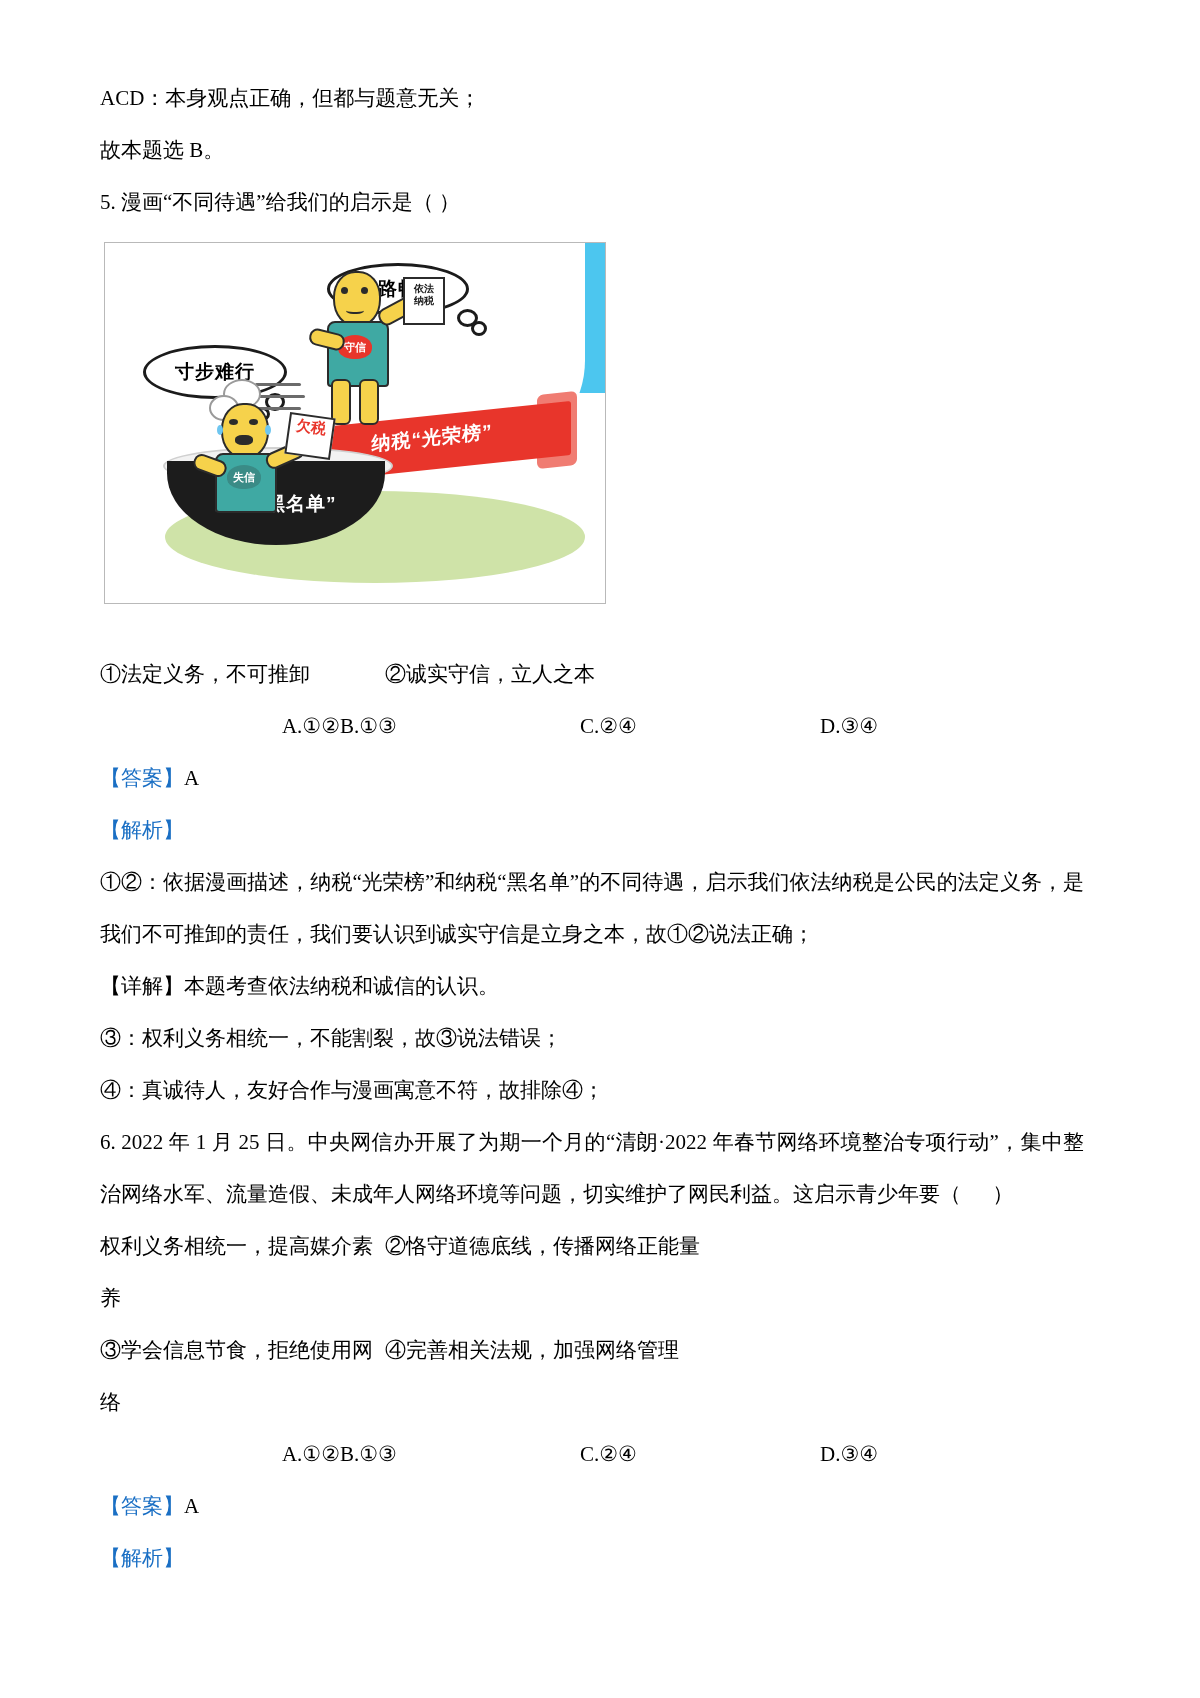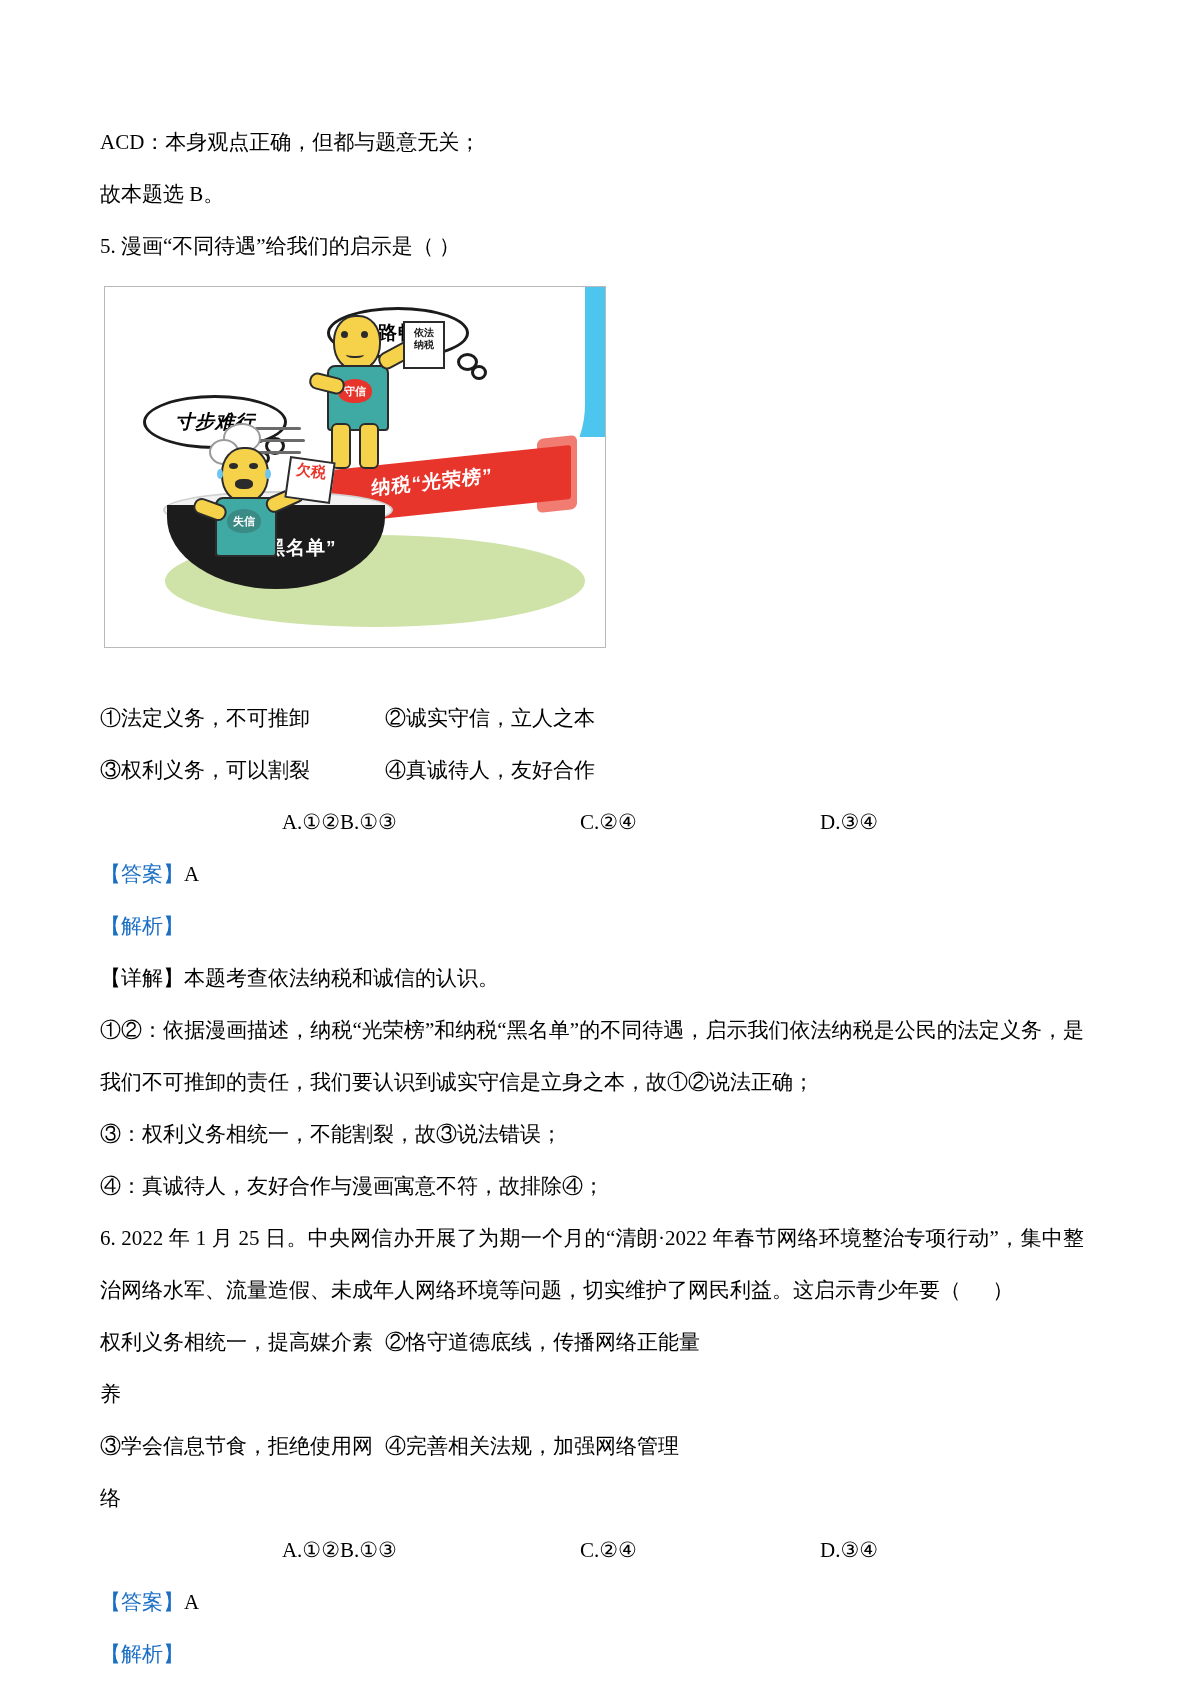--- a/index.html
+++ b/index.html
@@ -10,21 +10,21 @@
   body {
     width: 1200px;
     height: 1698px;
     font-family: "Liberation Serif", "DejaVu Serif", serif;
     color: #000000;
     position: relative;
     overflow: hidden;
   }
   .page {
     box-sizing: border-box;
-    padding: 116px 100px 0 100px;
+    padding: 72px 100px 0 100px;
     width: 1184px;
   }
   .line {
     font-size: 21px;
     line-height: 52px;
     white-space: pre-wrap;
   }
   .answer-line {
     font-size: 21px;
     line-height: 52px;
@@ -109,24 +109,23 @@
     justify-content: center;
     font-family: "Liberation Sans", sans-serif;
     letter-spacing: 1px;
   }
   .bubble-top {
     left: 222px; top: 20px;
     width: 136px; height: 46px;
     font-size: 19px;
   }
   .bubble-left {
-    left: 38px; top: 108px;
+    left: 38px; top: 102px;
     width: 138px; height: 48px;
     font-size: 19px;
-    font-style: italic;
   }
   .bubble-dot {
     position: absolute;
     background: #ffffff;
     border: 3px solid #1b1b1b;
     border-radius: 50%;
   }
   .bd1 { left: 352px; top: 66px; width: 15px; height: 12px; }
   .bd2 { left: 366px; top: 78px; width: 10px; height: 9px; }
   .bd3 { left: 160px; top: 150px; width: 14px; height: 12px; }
@@ -326,40 +325,36 @@
           <span class="paper-red" style="font-size:15px;">欠税</span>
         </div>
       </div>
     </div>
   </div>
 
   <div class="pair">
     <span class="p1">①法定义务，不可推卸</span>
     <span>②诚实守信，立人之本</span>
   </div>
-  <div class="pair">
-    <span class="p1">③权利义务，可以割裂</span>
-    <span>④真诚待人，友好合作</span>
-  </div>
 
   <div class="opts">
     <span class="opt-a">A.①②</span>
     <span class="opt-b">B.①③</span>
     <span class="opt-c">C.②④</span>
     <span class="opt-d">D.③④</span>
   </div>
 
   <div class="answer-line">
     <span>【答案】</span><span class="ans-val">A</span>
   </div>
 
   <div class="answer-line">【解析】</div>
 
+  <div class="para">①②：依据漫画描述，纳税“光荣榜”和纳税“黑名单”的不同待遇，启示我们依法纳税是公民的法定义务，是我们不可推卸的责任，我们要认识到诚实守信是立身之本，故①②说法正确；</div>
   <div class="para">【详解】本题考查依法纳税和诚信的认识。</div>
-  <div class="para">①②：依据漫画描述，纳税“光荣榜”和纳税“黑名单”的不同待遇，启示我们依法纳税是公民的法定义务，是我们不可推卸的责任，我们要认识到诚实守信是立身之本，故①②说法正确；</div>
   <div class="para">③：权利义务相统一，不能割裂，故③说法错误；</div>
   <div class="para">④：真诚待人，友好合作与漫画寓意不符，故排除④；</div>
 
   <div class="para">6. 2022 年 1 月 25 日。中央网信办开展了为期一个月的“清朗·2022 年春节网络环境整治专项行动”，集中整治网络水军、流量造假、未成年人网络环境等问题，切实维护了网民利益。这启示青少年要（      ）</div>
 
   <div class="pair">
     <span class="p1">权利义务相统一，提高媒介素养</span>
     <span>②恪守道德底线，传播网络正能量</span>
   </div>
   <div class="pair">

